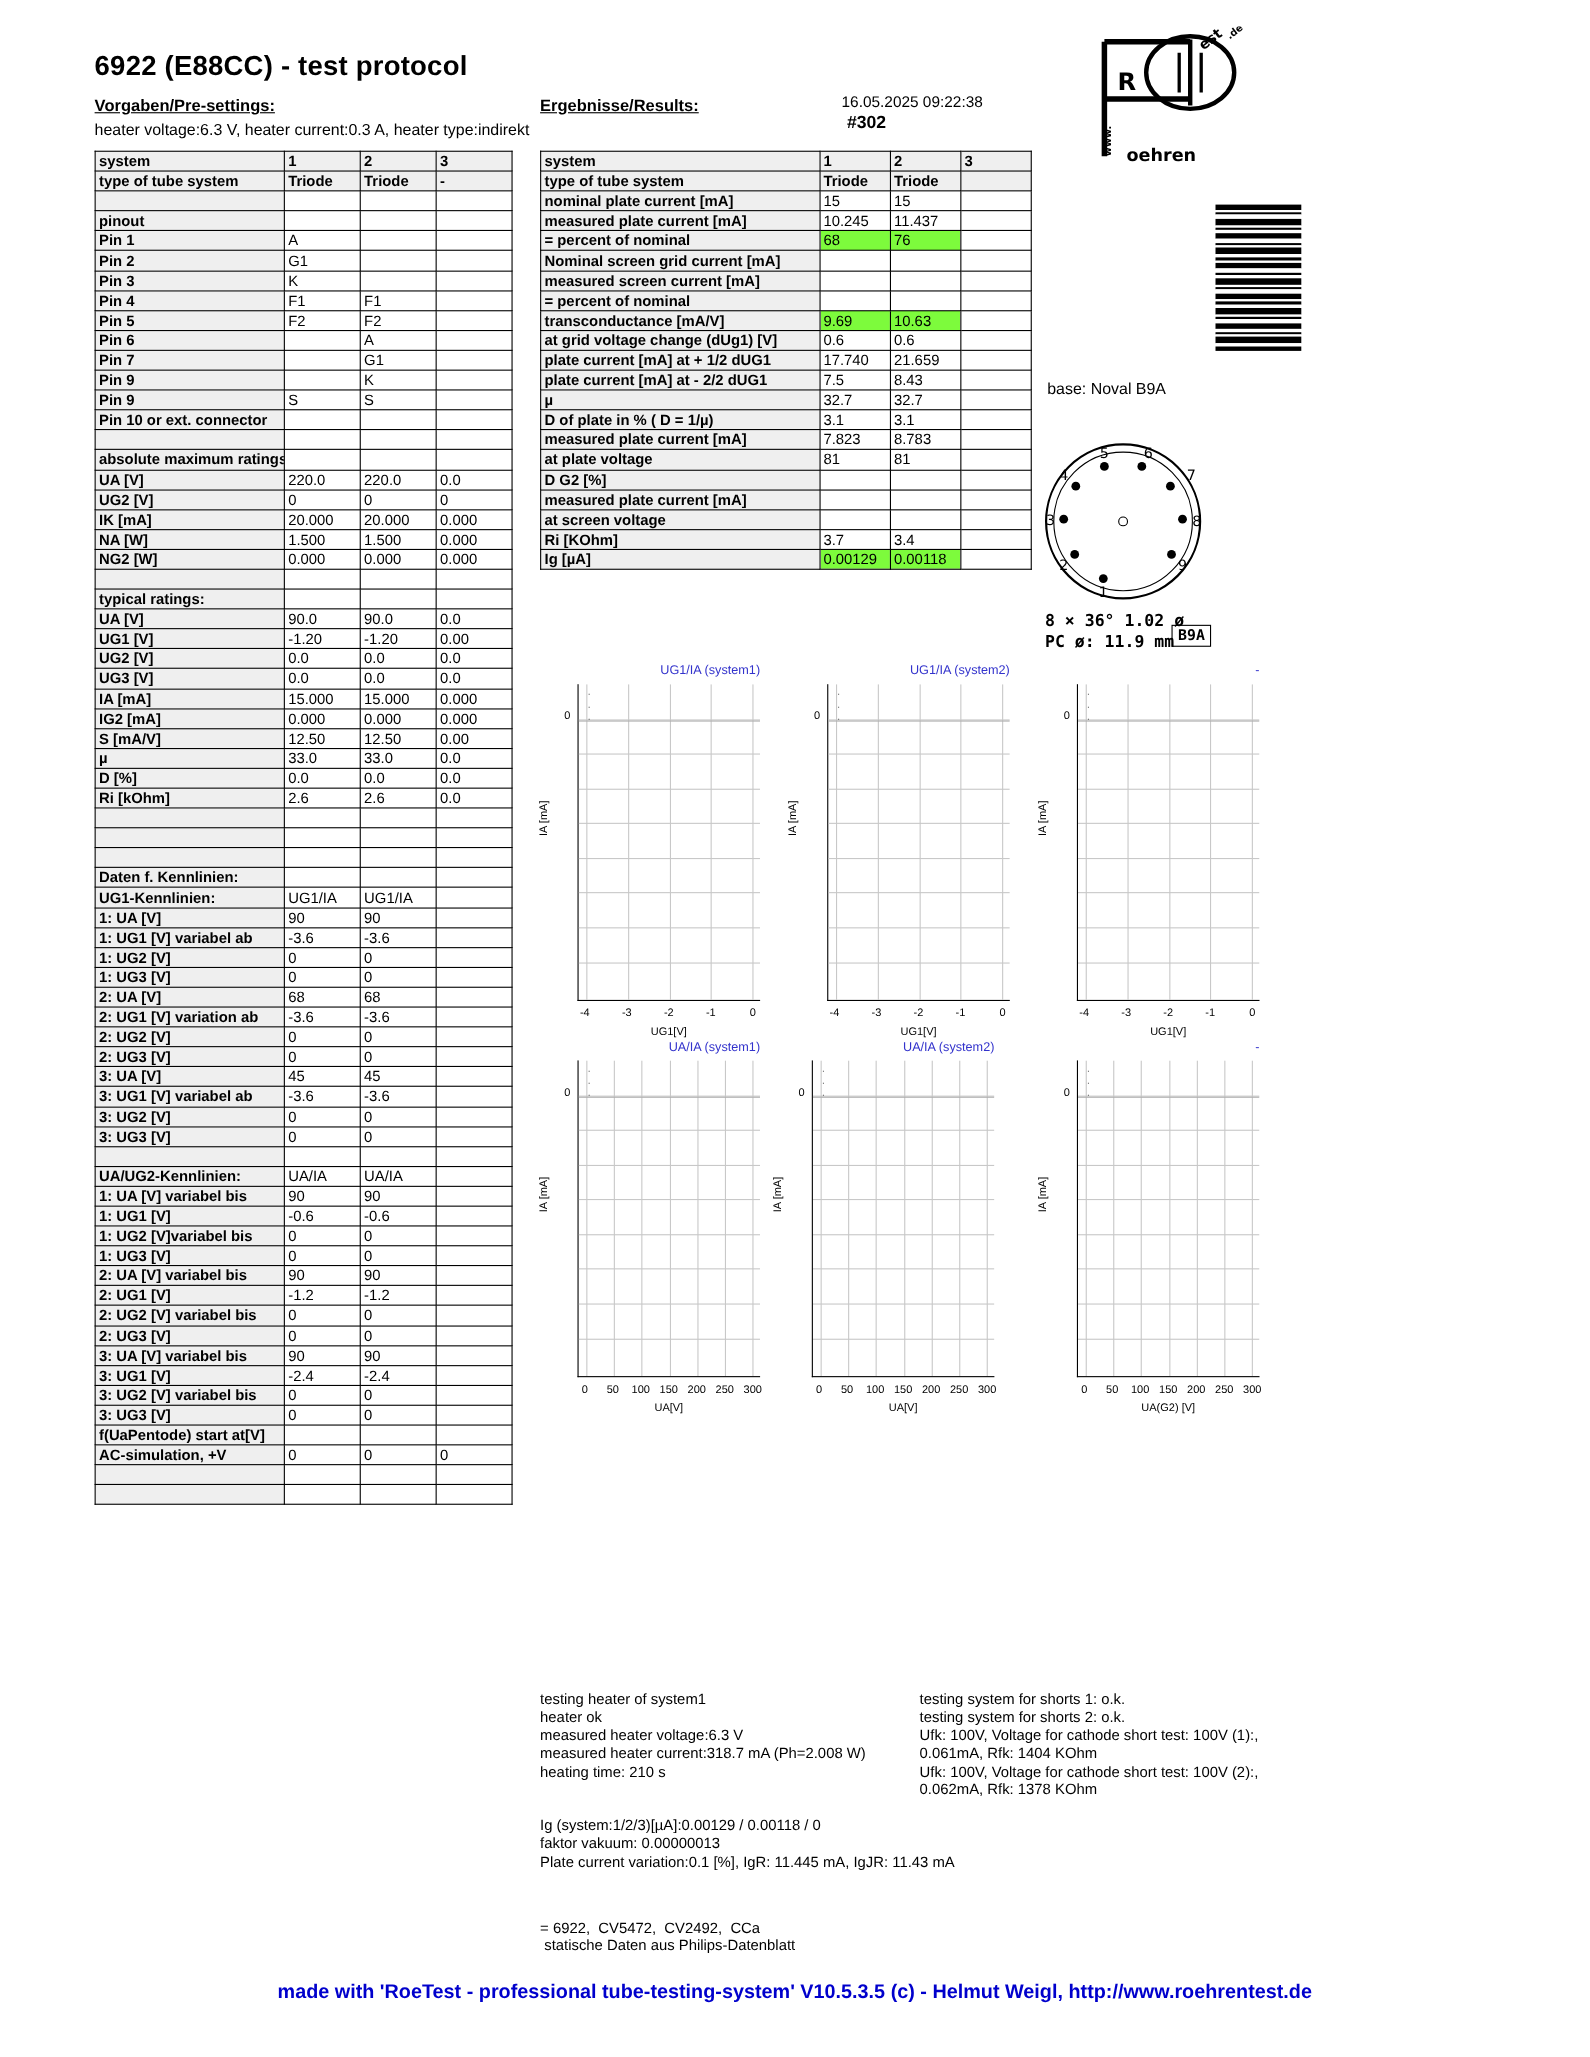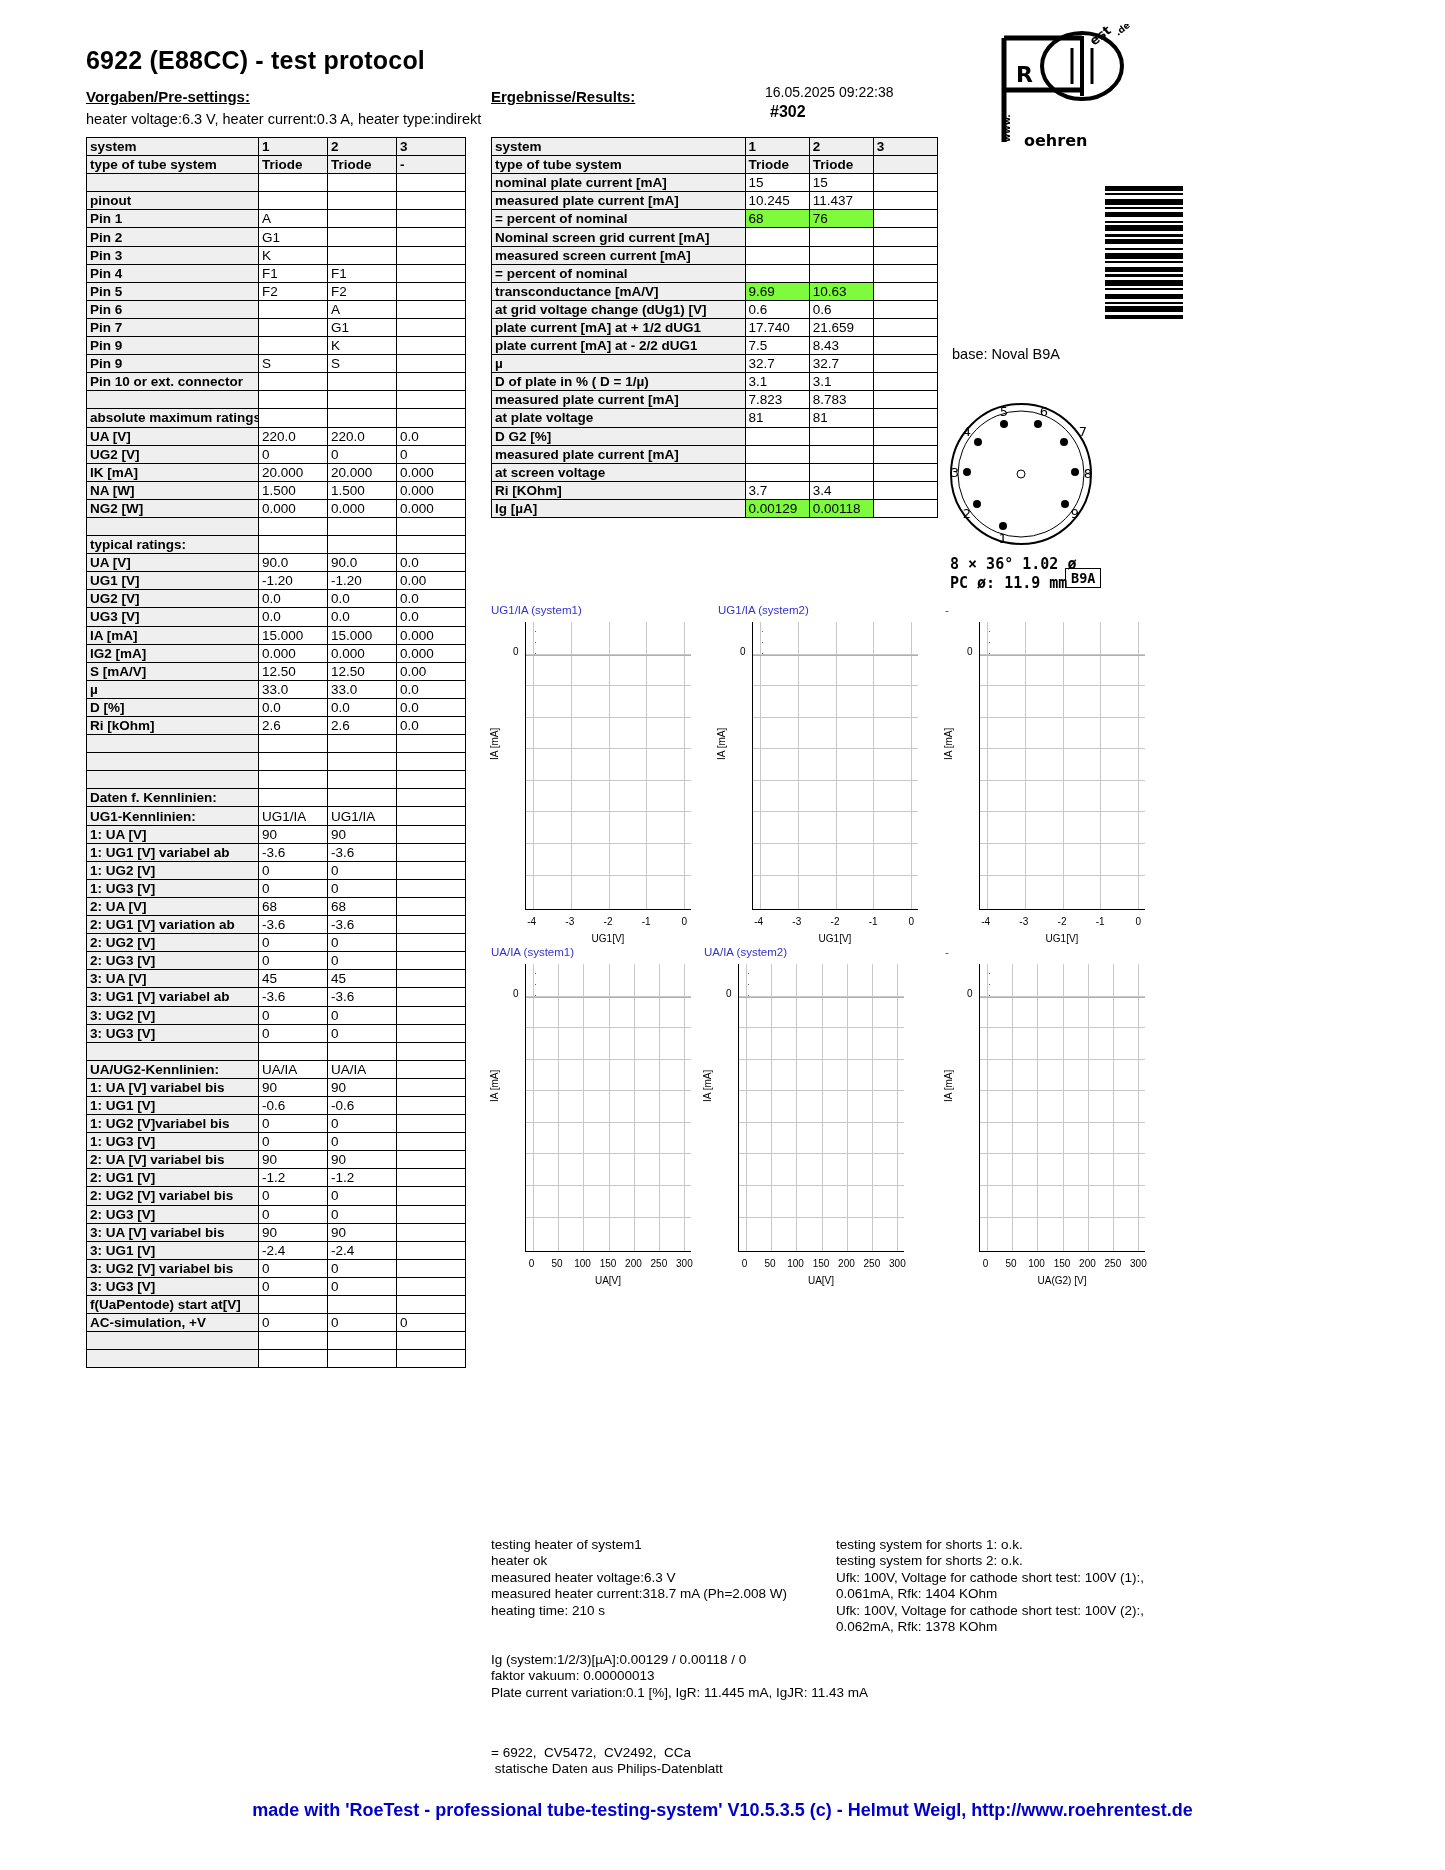--- a/index.html
+++ b/index.html
@@ -50,21 +50,21 @@
   #base-label{left:952px;top:346px;font-size:14.5px;}
 
   
   #socket{left:947px;top:400px;width:148px;height:148px;}
   #socket-specs{left:950px;top:555px;font-size:15px;font-weight:bold;font-family:"DejaVu Sans Mono",monospace;line-height:19px;}
   #b9a-box{left:1065px;top:568px;border:1.5px solid #000;padding:1px 5px;font-size:13.5px;font-weight:bold;font-family:"DejaVu Sans Mono",monospace;}
 
   
   .chart{position:absolute;}
   .chart .ctitle{
-    position:absolute;top:0;left:0;width:100%;text-align:left;
+    position:absolute;top:0;left:0;width:100%;text-align:right;
     font-size:11.5px;color:#3333cc;
   }
   .chart .plot{
     position:absolute;left:34px;top:18px;right:0;bottom:34px;
     border-left:1.6px solid #000;border-bottom:1.6px solid #000;
     background:#fff;overflow:hidden;
   }
   .chart .vgrid,.chart .hgrid{position:absolute;background:#c8c8c8;}
   .chart .vgrid{width:1px;top:0;bottom:0;}
   .chart .hgrid{height:1px;left:0;right:0;}

